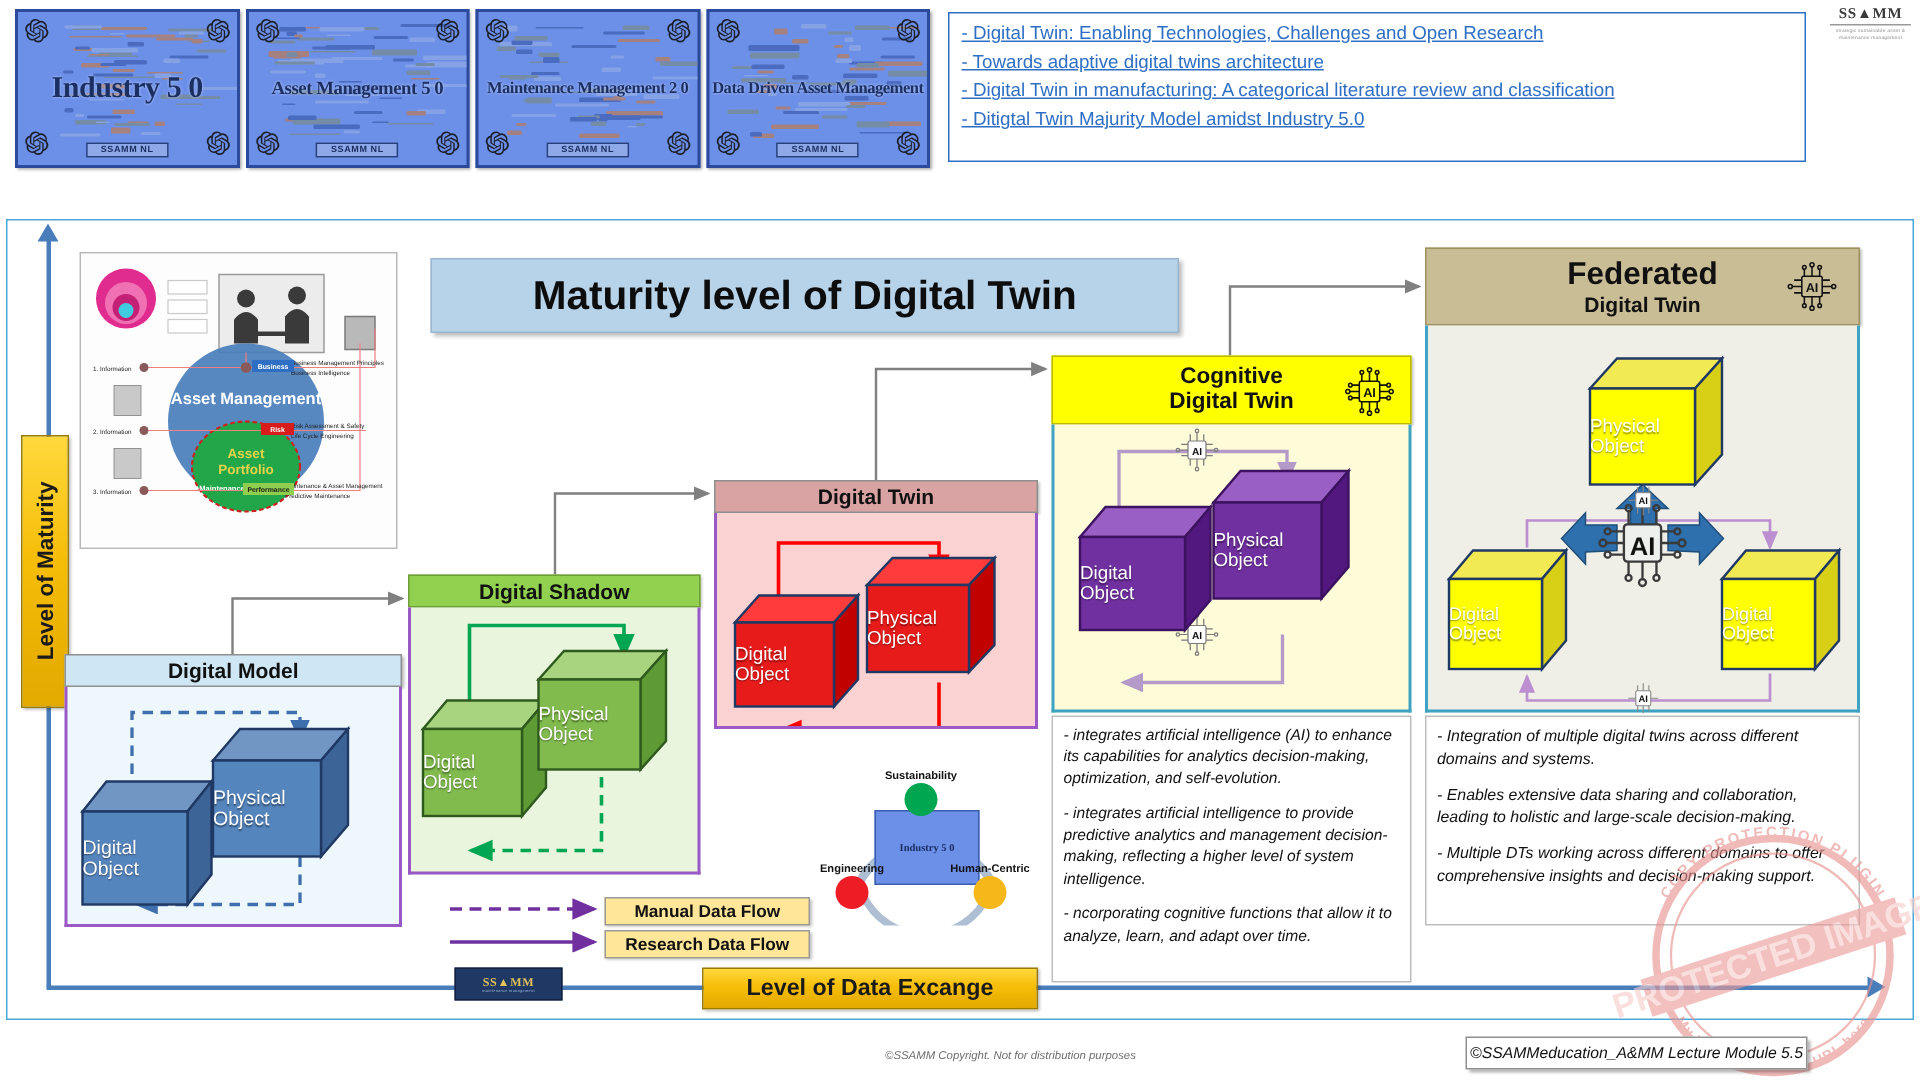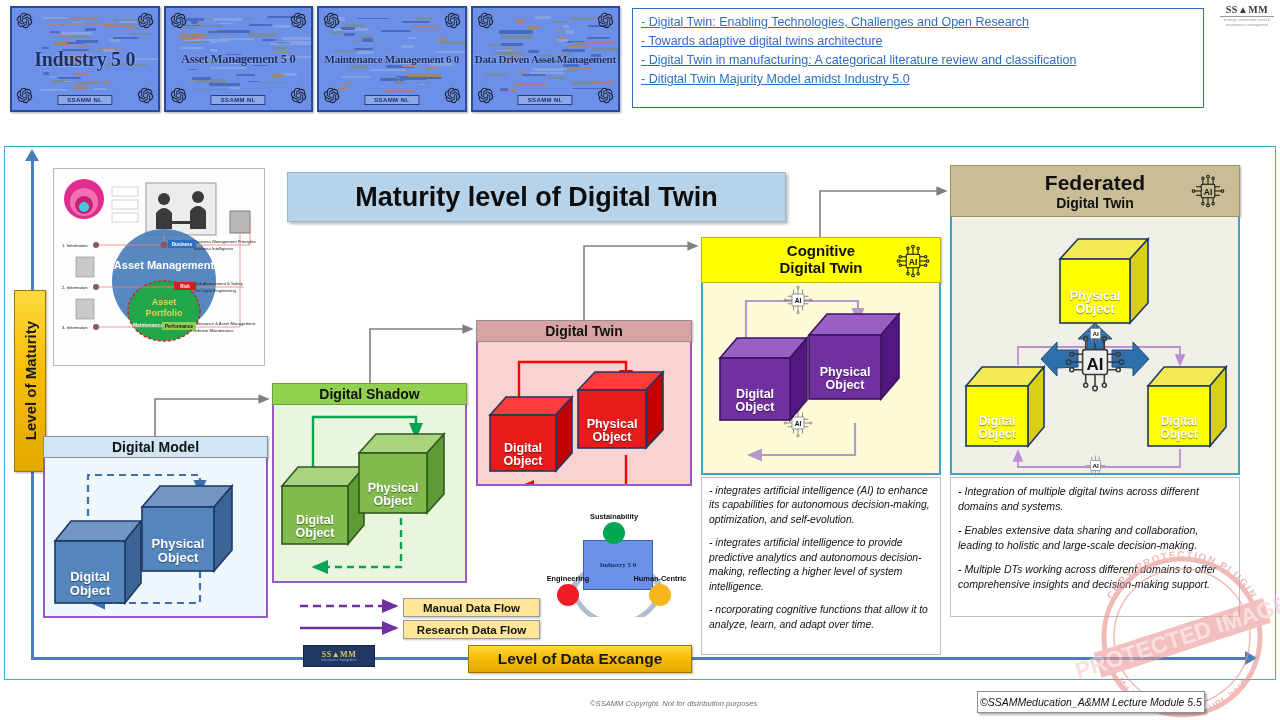--- a/index.html
+++ b/index.html
@@ -95,22 +95,22 @@
 
   #p-fed{left:950px;top:165px;width:290px;height:310px;}
   #p-fed .phdr{height:52px;background:#c9bd96;border:1px solid #9c915f;flex-direction:column;
         line-height:1.15;position:relative;}
   #p-fed .phdr .t1{font-size:21px;} #p-fed .phdr .t2{font-size:14px;}
   #p-fed .pbody{height:258px;background:#efefe8;border:2px solid #3fa3c4;border-top:none;}
 
   
   .cube{position:absolute;}
   .cube .f{position:absolute;left:0;bottom:0;width:100%;height:100%;
-     display:flex;flex-direction:column;align-items:center;justify-content:center;
-     color:#fff;font-weight:bold;line-height:1.08;text-shadow:0 1px 1px rgba(0,0,0,.45);margin-top:12px;}
+     display:flex;flex-direction:column;align-items:flex-start;justify-content:center;
+     color:#fff;font-weight:normal;line-height:1.08;text-shadow:0 1px 1px rgba(0,0,0,.45);}
   .cube svg{position:absolute;left:0;top:0;overflow:visible;}
   .cube .lbl{position:relative;z-index:3;text-align:center;}
 
   
   .notes{position:absolute;background:#fff;border:1px solid #bdbdbd;box-sizing:border-box;
          padding:6px 7px;font-style:italic;color:#111;}
   #n-cog{left:701px;top:477px;width:240px;height:178px;font-size:10.4px;line-height:1.39;}
   #n-fed{left:950px;top:477px;width:290px;height:140px;font-size:10.6px;line-height:1.42;}
   .notes p{margin:0 0 9px 0;}
 
@@ -361,21 +361,21 @@
         <i style="left: 15.1562%; top: 24.4626%; width: 8.32288%; height: 3.36714px;"></i>
         <i style="left: 42.0768%; top: 21.3694%; width: 21.591%; height: 2.22207px;"></i>
         <i class="g" style="left: 84.7328%; top: 34.3864%; width: 25.065%; height: 3.10637px;"></i>
         <i class="g" style="left: 14.7694%; top: 14.4605%; width: 15.9191%; height: 2.77671px;"></i>
         <i class="g" style="left: 20.603%; top: 63.5073%; width: 11.9723%; height: 3.22449px;"></i>
         <i class="g" style="left: 5.84119%; top: 23.0196%; width: 9.19493%; height: 2.76499px;"></i>
         <i style="left: 41.1018%; top: 78.3275%; width: 13.1117%; height: 3.34928px;"></i>
         <i class="o" style="left: 64.7505%; top: 16.6049%; width: 20.3113%; height: 2.34861px;"></i>
         <i class="g" style="left: 25.8676%; top: 55.6831%; width: 11.8068%; height: 1.56432px;"></i>
       </div>
-      <div class="tcap" style="font-size: 11px;">Maintenance Management 6 0</div>
+      <div class="tcap" style="font-size: 11px;">Maintenance Management 2 0</div>
       <div class="oai" style="inset: 4px auto auto 4px;">
         <svg viewBox="0 0 24 24">
           <path fill="#111" d="M21.3 9.9a5.4 5.4 0 0 0-.5-4.5 5.5 5.5 0 0 0-5.9-2.6A5.4 5.4 0 0 0 10.8 1a5.5 5.5 0 0 0-5.2 3.8A5.4 5.4 0 0 0 2 7.4a5.5 5.5 0 0 0 .7 6.4 5.4 5.4 0 0 0 .5 4.5 5.5 5.5 0 0 0 5.9 2.6A5.4 5.4 0 0 0 13.2 23a5.5 5.5 0 0 0 5.2-3.8 5.4 5.4 0 0 0 3.6-2.6 5.5 5.5 0 0 0-.7-6.7Zm-8.1 11.4a4 4 0 0 1-2.6-.9l.1-.1 4.3-2.5a.7.7 0 0 0 .4-.6v-6.1l1.8 1.1v5.1a4.1 4.1 0 0 1-4 4Zm-8.7-3.7a4 4 0 0 1-.5-2.7l.1.1 4.3 2.5a.7.7 0 0 0 .7 0l5.3-3v2.1l-4.4 2.5a4.1 4.1 0 0 1-5.5-1.5ZM3.4 8.3a4 4 0 0 1 2.1-1.8v5.2a.7.7 0 0 0 .3.6l5.3 3-1.8 1.1-4.3-2.5a4.1 4.1 0 0 1-1.6-5.6Zm14.9 3.5L13 8.7l1.8-1 4.3 2.5a4.1 4.1 0 0 1-.6 7.4v-5.2a.7.7 0 0 0-.3-.6Zm1.8-2.7-.1-.1-4.3-2.5a.7.7 0 0 0-.7 0l-5.3 3V7.4l4.4-2.5a4.1 4.1 0 0 1 6.1 4.2ZM8.7 12.8 6.9 11.7V6.6a4.1 4.1 0 0 1 6.7-3.2l-.1.1-4.3 2.5a.7.7 0 0 0-.4.6Zm1-2.1L12.1 9.3l2.4 1.4v2.8l-2.4 1.4-2.4-1.4Z"></path>
         </svg>
       </div>
       <div class="oai" style="inset: 4px 4px auto auto;">
         <svg viewBox="0 0 24 24">
           <path fill="#111" d="M21.3 9.9a5.4 5.4 0 0 0-.5-4.5 5.5 5.5 0 0 0-5.9-2.6A5.4 5.4 0 0 0 10.8 1a5.5 5.5 0 0 0-5.2 3.8A5.4 5.4 0 0 0 2 7.4a5.5 5.5 0 0 0 .7 6.4 5.4 5.4 0 0 0 .5 4.5 5.5 5.5 0 0 0 5.9 2.6A5.4 5.4 0 0 0 13.2 23a5.5 5.5 0 0 0 5.2-3.8 5.4 5.4 0 0 0 3.6-2.6 5.5 5.5 0 0 0-.7-6.7Zm-8.1 11.4a4 4 0 0 1-2.6-.9l.1-.1 4.3-2.5a.7.7 0 0 0 .4-.6v-6.1l1.8 1.1v5.1a4.1 4.1 0 0 1-4 4Zm-8.7-3.7a4 4 0 0 1-.5-2.7l.1.1 4.3 2.5a.7.7 0 0 0 .7 0l5.3-3v2.1l-4.4 2.5a4.1 4.1 0 0 1-5.5-1.5ZM3.4 8.3a4 4 0 0 1 2.1-1.8v5.2a.7.7 0 0 0 .3.6l5.3 3-1.8 1.1-4.3-2.5a4.1 4.1 0 0 1-1.6-5.6Zm14.9 3.5L13 8.7l1.8-1 4.3 2.5a4.1 4.1 0 0 1-.6 7.4v-5.2a.7.7 0 0 0-.3-.6Zm1.8-2.7-.1-.1-4.3-2.5a.7.7 0 0 0-.7 0l-5.3 3V7.4l4.4-2.5a4.1 4.1 0 0 1 6.1 4.2ZM8.7 12.8 6.9 11.7V6.6a4.1 4.1 0 0 1 6.7-3.2l-.1.1-4.3 2.5a.7.7 0 0 0-.4.6Zm1-2.1L12.1 9.3l2.4 1.4v2.8l-2.4 1.4-2.4-1.4Z"></path>
         </svg>
       </div>
@@ -896,22 +896,22 @@
       </svg>
       <div class="f" style="font-size:12px;height:60px;width:62px;top:19px">
         <div class="lbl">Digital</div>
         <div class="lbl">Object</div>
       </div>
     </div>
   </div>
 </div>
 
 <div class="notes" id="n-cog">
-  <p>- integrates artificial intelligence (AI) to enhance its capabilities for autonomous decision-making, optimization, and self-evolution.</p>
-  <p>- integrates artificial intelligence to provide predictive analytics and autonomous decision-making, reflecting a higher level of system intelligence.</p>
+  <p>- integrates artificial intelligence (AI) to enhance its capabilities for analytics decision-making, optimization, and self-evolution.</p>
+  <p>- integrates artificial intelligence to provide predictive analytics and management decision-making, reflecting a higher level of system intelligence.</p>
   <p>- ncorporating cognitive functions that allow it to analyze, learn, and adapt over time.</p>
 </div>
 <div class="notes" id="n-fed">
   <p>- Integration of multiple digital twins across different domains and systems.</p>
   <p>- Enables extensive data sharing and collaboration, leading to holistic and large-scale decision-making.</p>
   <p>- Multiple DTs working across different domains to offer comprehensive insights and decision-making support.</p>
 </div>
 
 <svg class="abs" style="left:296px;top:595px;width:110px;height:40px">
   <defs>

